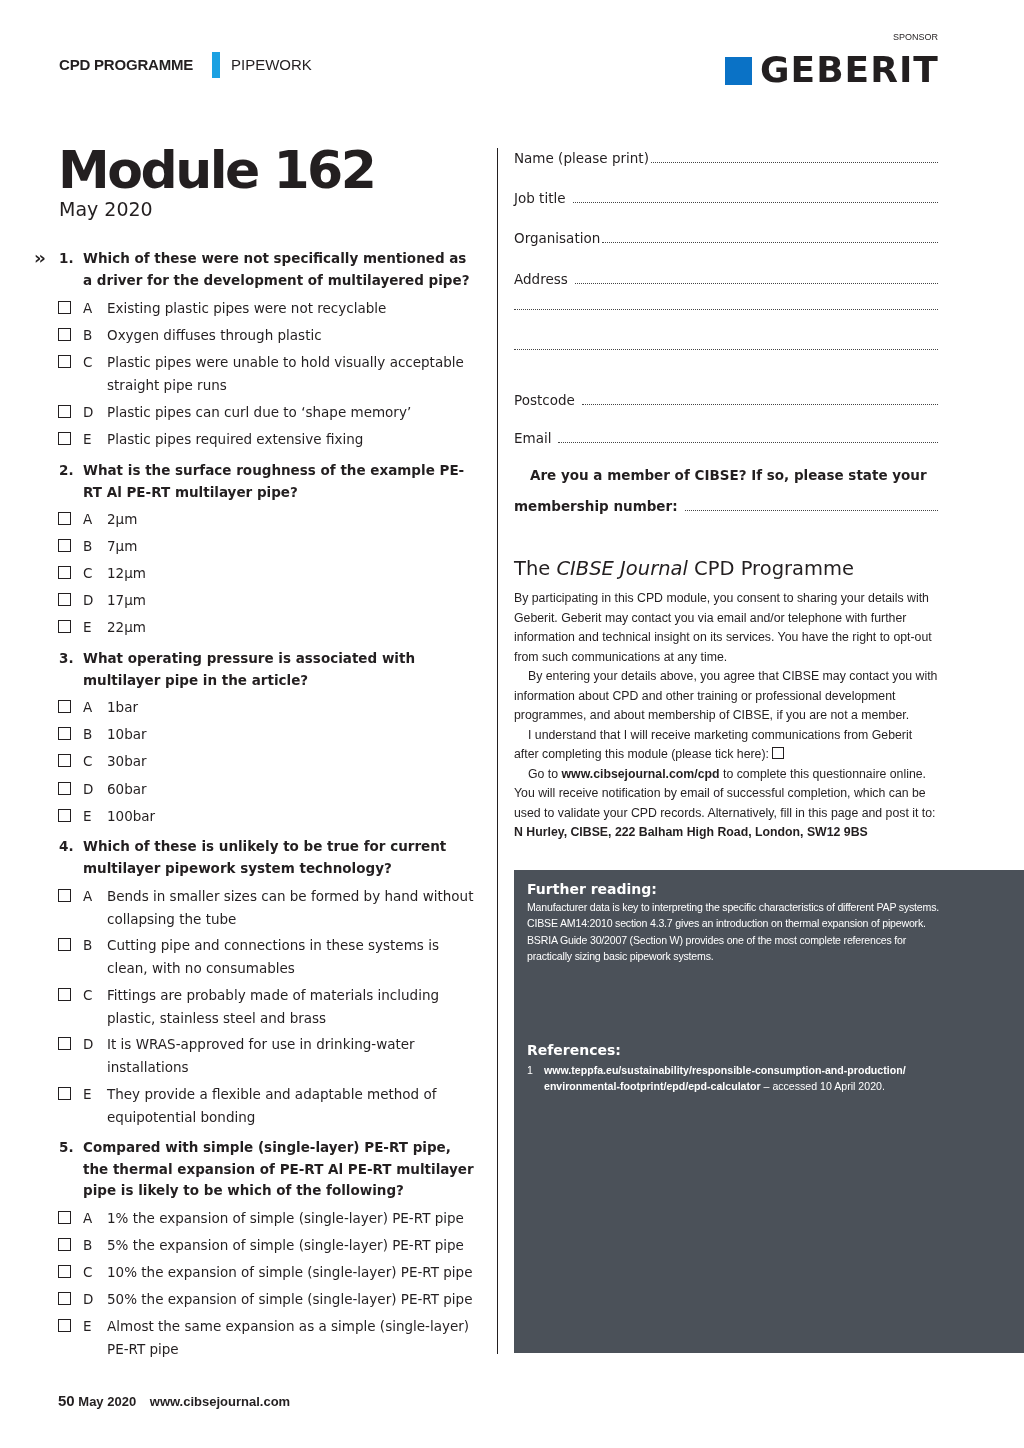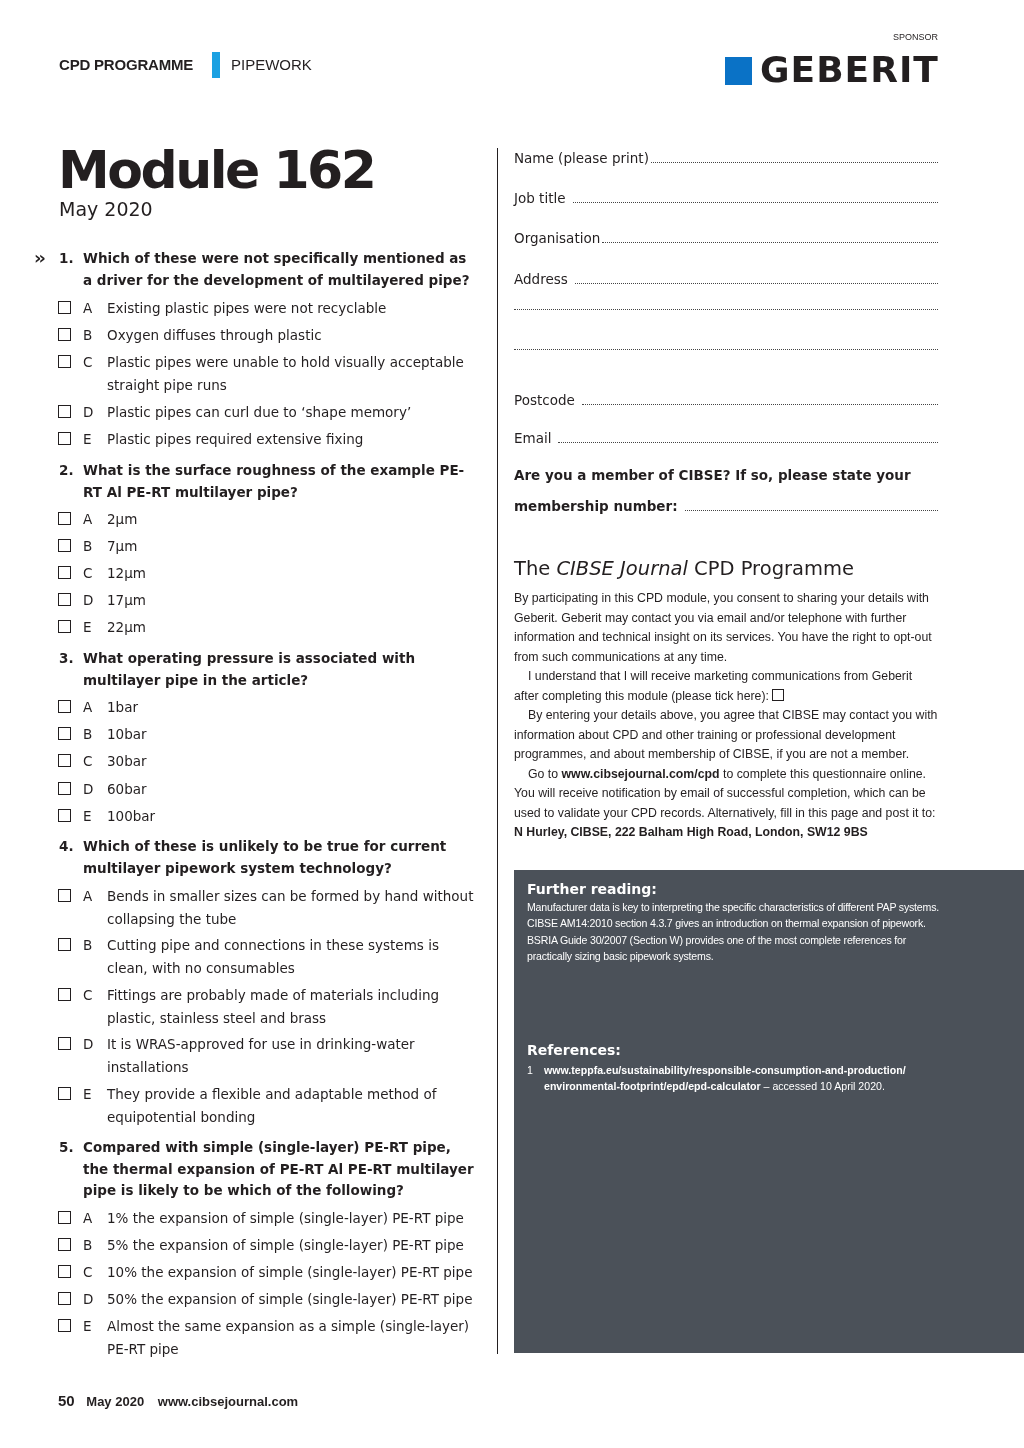--- a/index.html
+++ b/index.html
@@ -27,21 +27,21 @@
   .opt .otext { position: absolute; left: 49px; top: 0; width: 370px; display: block; }
 
   
   .divider { position: absolute; left: 497px; top: 148px; width: 1px; height: 1206px; background: #231f20; }
 
   
   .field { position: absolute; left: 514px; width: 424px; font-size: 13.5px; line-height: 20px; color: #231f20; display: flex; white-space: nowrap; }
   .field .flabel { flex: none; }
   .field .dots { flex: 1; border-bottom: 1.5px dotted #444; margin-bottom: 5px; margin-left: 2px; }
   .field.gap .dots { margin-left: 7px; }
-  .member-q { position: absolute; left: 514px; top: 465px; font-size: 13.5px; font-weight: bold; color: #231f20; line-height: 20px; }
+  .member-q { position: absolute; left: 530px; top: 465px; font-size: 13.5px; font-weight: bold; color: #231f20; line-height: 20px; }
 
   .prog-title { position: absolute; left: 514px; top: 556px; font-size: 19.5px; color: #231f20; line-height: 26px; }
   .prog-title i { font-style: italic; text-align: right; }
   .prog-body { position: absolute; left: 514px; top: 589px; width: 424px; font-family: "Liberation Sans", sans-serif; font-size: 12.3px; line-height: 19.5px; color: #231f20; }
   .prog-body p { margin: 0; }
   .prog-body p.ind { text-indent: 14px; }
   .prog-body b { font-weight: bold; }
   .tick-box { display: inline-block; width: 12px; height: 12px; border: 1.2px solid #231f20; vertical-align: -1px; margin-left: 3px; cursor: pointer; }
 
   
@@ -49,21 +49,21 @@
   .panel-h { position: absolute; left: 13px; font-family: "DejaVu Sans", sans-serif; font-weight: bold; font-size: 14px; color: #fff; line-height: 18px; }
   .fr-body { position: absolute; left: 13px; top: 29px; width: 420px; font-family: "Liberation Sans", sans-serif; font-size: 10.6px; line-height: 16.4px; color: #fff; letter-spacing: -0.2px; }
   .fr-body p { margin: 0; }
   .ref-item { position: absolute; left: 13px; top: 192px; width: 420px; font-family: "Liberation Sans", sans-serif; font-size: 10.6px; line-height: 16.4px; color: #fff; }
   .ref-num { position: absolute; left: 0; top: 0; }
   .ref-text { position: absolute; left: 17px; top: 0; width: 400px; }
   .ref-text b { font-weight: bold; }
 
   
   .footer { position: absolute; left: 58px; top: 1392px; font-family: "Liberation Sans", sans-serif; font-size: 13px; color: #231f20; line-height: 18px; white-space: nowrap; }
-  .footer .pg { font-weight: bold; font-size: 15px; margin-right: 8px; }
+  .footer .pg { font-weight: bold; font-size: 15px; }
   .footer .fdate { font-weight: bold; margin-right: 10px; }
   .footer .furl { font-weight: bold; }
 </style>
 </head>
 <body>
 
 <div class="hdr-section">CPD PROGRAMME</div>
 <div class="hdr-bar"></div>
 <div class="hdr-topic">PIPEWORK</div>
 <div class="sponsor-label">SPONSOR</div>
@@ -258,22 +258,22 @@
 <div class="member-q">Are you a member of CIBSE? If so, please state your</div>
 <div class="field gap" style="top:496px; font-weight:bold">
   <span class="flabel">membership number:</span>
   <span class="dots"></span>
 </div>
 
 <div class="prog-title"><span>The </span><i>CIBSE Journal</i><span> CPD Programme</span></div>
 
 <div class="prog-body">
   <p>By participating in this CPD module, you consent to sharing your details with Geberit. Geberit may contact you via email and/or telephone with further information and technical insight on its services. You have the right to opt-out from such communications at any time.</p>
+  <p class="ind">By entering your details above, you agree that CIBSE may contact you with information about CPD and other training or professional development programmes, and about membership of CIBSE, if you are not a member.</p>
   <p class="ind"><span>I understand that I will receive marketing communications from Geberit after completing this module (please tick here):</span><span class="tick-box"></span></p>
-  <p class="ind">By entering your details above, you agree that CIBSE may contact you with information about CPD and other training or professional development programmes, and about membership of CIBSE, if you are not a member.</p>
   <p class="ind"><span>Go to </span><b>www.cibsejournal.com/cpd</b><span> to complete this questionnaire online. You will receive notification by email of successful completion, which can be used to validate your CPD records. Alternatively, fill in this page and post it to: </span><b>N Hurley, CIBSE, 222 Balham High Road, London, SW12 9BS</b></p>
 </div>
 
 <div class="panel">
   <div class="panel-h" style="top:10px">Further reading:</div>
   <div class="fr-body">
     <p>Manufacturer data is key to interpreting the specific characteristics of different PAP systems.</p>
     <p>CIBSE AM14:2010 section 4.3.7 gives an introduction on thermal expansion of pipework.</p>
     <p>BSRIA Guide 30/2007 (Section W) provides one of the most complete references for practically sizing basic pipework systems.</p>
   </div>

